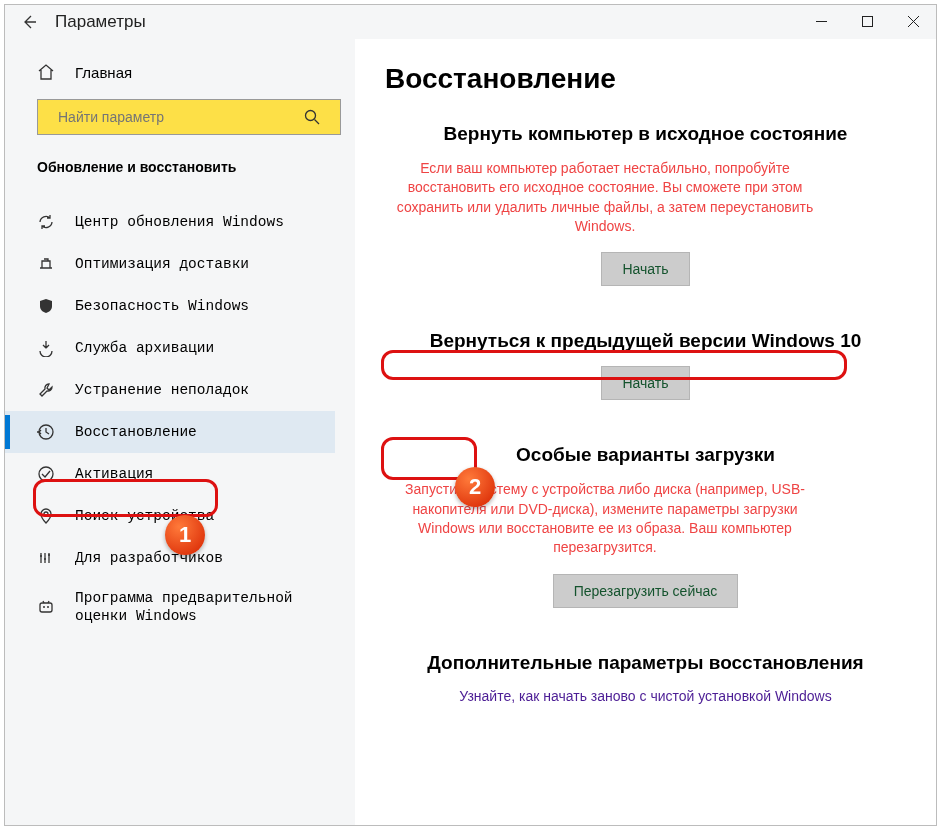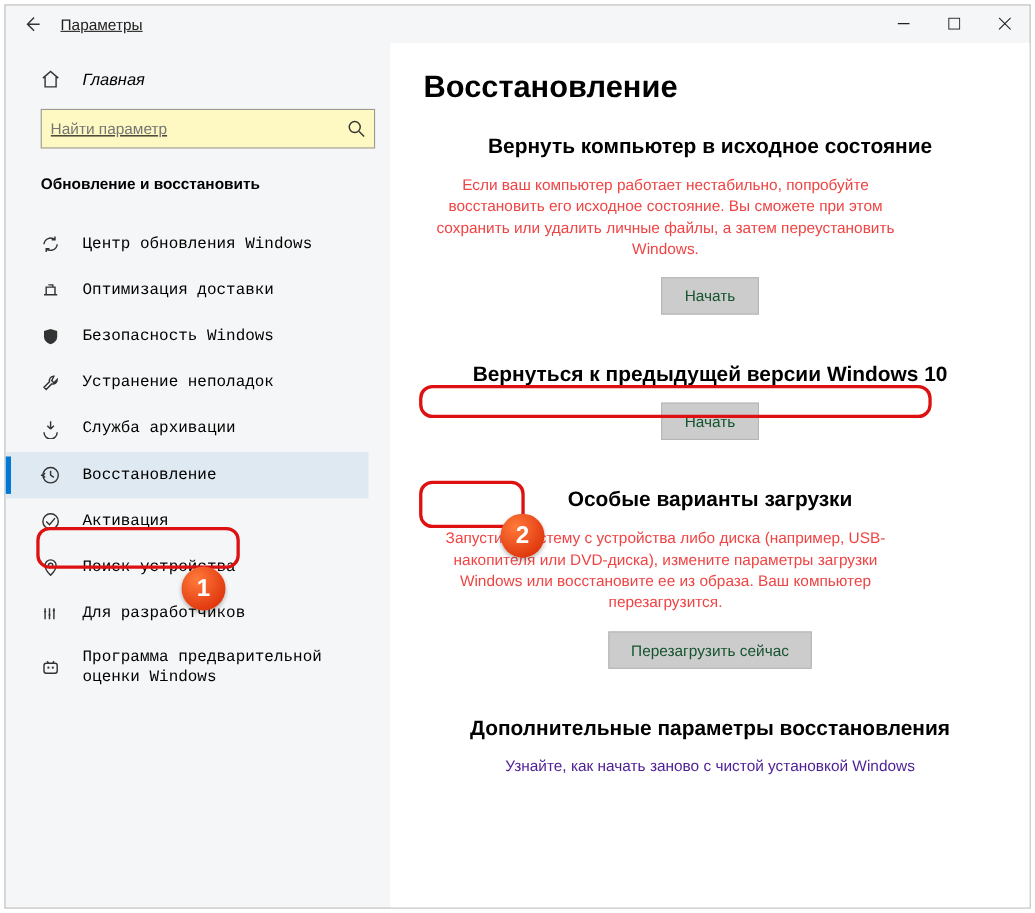--- a/index.html
+++ b/index.html
@@ -1,28 +1,28 @@
 <!DOCTYPE html>
 <html><head>
   <meta charset="utf-8">
   <style>
     * { box-sizing: border-box; margin: 0; padding: 0; }
     html, body { width: 941px; height: 830px; font-family: "Segoe UI", Arial, sans-serif; font-size: 14px; color: #000; background: #fff; overflow: hidden; }
     .frame { border: 1px solid #bcbcbc; width: 933px; height: 822px; margin: 4px; background: #f5f6f7; position: relative; overflow: hidden; }
     .titlebar { height: 34px; display: flex; align-items: center; padding-left: 16px; }
     .titlebar .back { width: 16px; height: 16px; margin-right: 18px; }
-    .titlebar .title { font-size: 14px; color: #222; text-decoration: underline; }
+    .titlebar .title { font-size: 17px; color: #222; }
     .win-controls { position: absolute; right: 0; top: 0; display: flex; }
     .win-controls .ctrl { width: 46px; height: 32px; display: flex; align-items: center; justify-content: center; }
     .content { display: flex; height: calc(100% - 34px); }
     .sidebar { width: 350px; padding: 0 14px 0 32px; }
     .main { flex: 1; background: #fff; padding: 24px 30px 0 30px; overflow: hidden; }
-    .home-row { display: flex; align-items: center; margin: 24px 0 18px 0; font-size: 15px; font-style: italic; }
+    .home-row { display: flex; align-items: center; margin: 24px 0 18px 0; font-size: 15px; }
     .home-row .home-ic { width: 18px; margin-right: 20px; }
-    .searchbox { border: 1px solid #999; background: #fef9c3; height: 36px; display: flex; align-items: center; padding: 0 8px; margin-bottom: 24px; text-decoration: underline; }
+    .searchbox { border: 1px solid #999; background: #fde047; height: 36px; display: flex; align-items: center; padding: 0 20px; margin-bottom: 24px; }
     .searchbox input { flex: 1; border: none; outline: none; font-size: 14px; color: #777; background: transparent; }
     .searchbox .sicon { width: 16px; }
     .cat-title { font-weight: 600; font-size: 14px; margin-bottom: 26px; }
     .side-item { display: flex; align-items: center; height: 42px; font-size: 14.5px; margin-left: -32px; padding-left: 32px; position: relative; font-family: Liberation Mono, monospace; }
     .side-item .sic { width: 18px; height: 18px; margin-right: 20px; flex: none; display: flex; align-items: center; justify-content: center; }
     .side-item.selected { background: #dfe9f2; }
     .side-item.selected::before { content: ""; position: absolute; left: 0; top: 4px; bottom: 4px; width: 5px; background: #0078d4; }
     .side-item .lbl { line-height: 1.25; }
     .side-menu { margin-right: 6px; }
     h1.mh { font-weight: 600; font-size: 28px; margin-bottom: 28px; }
@@ -109,32 +109,32 @@
           <span class="sic">
               <svg viewBox="0 0 18 18">
                 <path fill="#333" d="M9 2l6 2v5c0 4-3 6-6 7-3-1-6-3-6-7V4z"></path>
               </svg>
             </span>
           <span class="lbl">Безопасность Windows</span>
         </div>
         <div class="side-item">
           <span class="sic">
               <svg viewBox="0 0 18 18">
+                <path class="ico-stroke" d="M9 2v7m0 0l-3-3m3 3l3-3M3 12a6 6 0 0 0 12 0"></path>
+              </svg>
+            </span>
+          <span class="lbl">Служба архивации</span>
+        </div>
+        <div class="side-item">
+          <span class="sic">
+              <svg viewBox="0 0 18 18">
                 <path class="ico-stroke" d="M12 3a4 4 0 0 0-4 5L3 13l2 2 5-5a4 4 0 0 0 5-4l-3 3-2-2z"></path>
               </svg>
             </span>
           <span class="lbl">Устранение неполадок</span>
-        </div>
-        <div class="side-item">
-          <span class="sic">
-              <svg viewBox="0 0 18 18">
-                <path class="ico-stroke" d="M9 2v7m0 0l-3-3m3 3l3-3M3 12a6 6 0 0 0 12 0"></path>
-              </svg>
-            </span>
-          <span class="lbl">Служба архивации</span>
         </div>
         <div class="side-item selected">
           <span class="sic">
               <svg viewBox="0 0 18 18">
                 <circle cx="9" cy="9" r="7" class="ico-stroke"></circle>
                 <path class="ico-stroke" d="M9 5v4l3 2M2 9H0m2 0l2-2m-2 2l2 2"></path>
               </svg>
             </span>
           <span class="lbl">Восстановление</span>
         </div>

